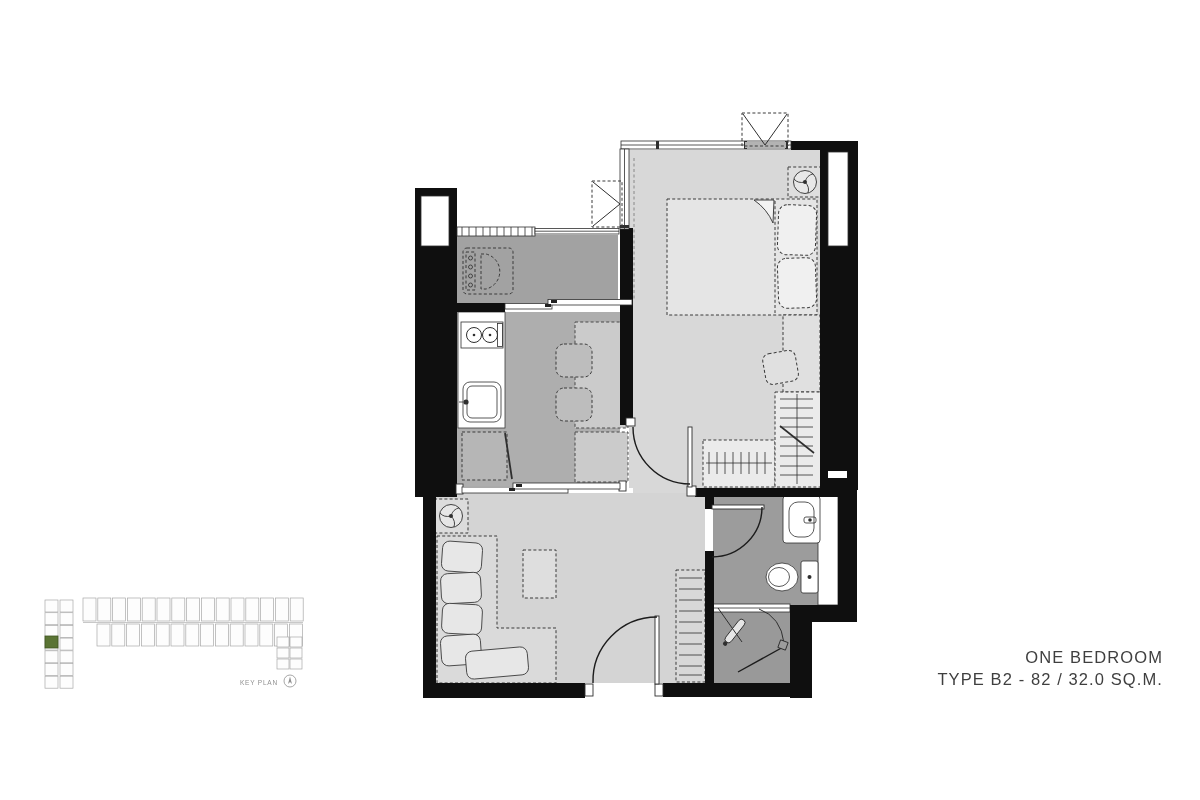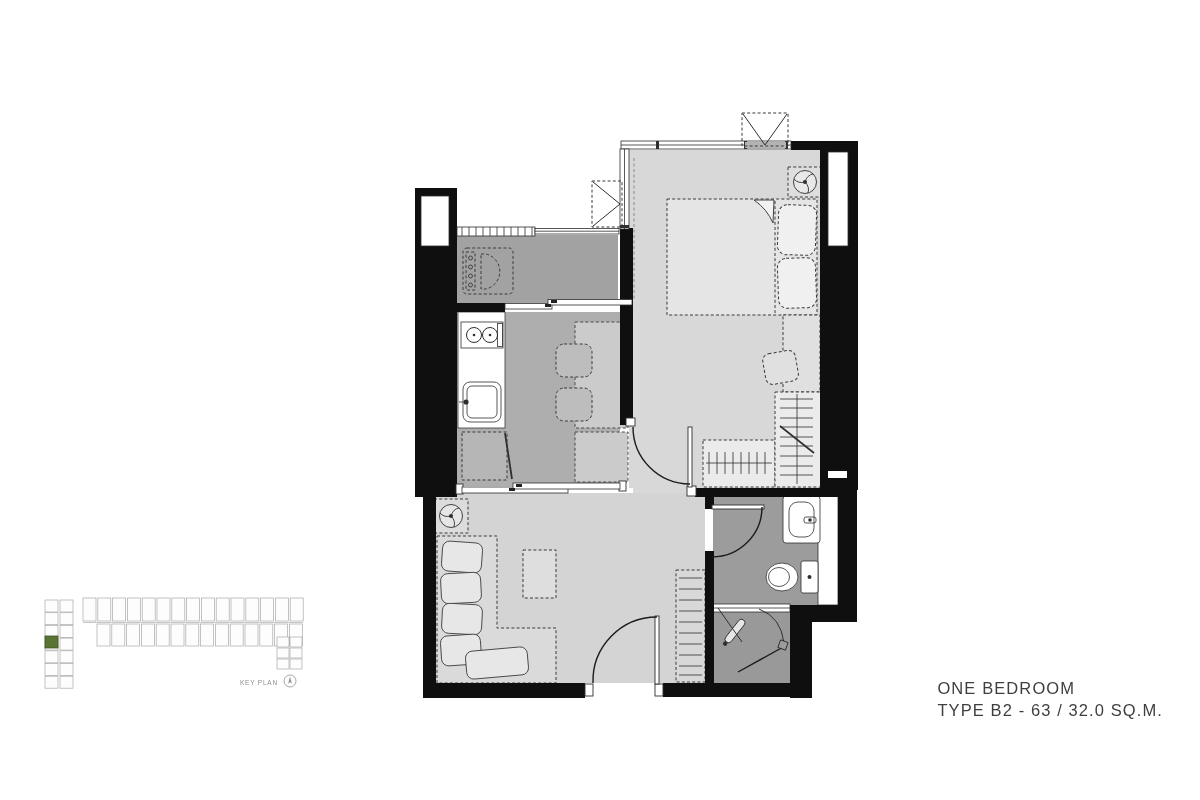--- a/index.html
+++ b/index.html
@@ -10,23 +10,23 @@
   .wall{fill:#0f0f0f;stroke:none}
   .wfix{fill:#ffffff;stroke:#2f2f2f;stroke-width:.8}
   .jamb{fill:#ffffff;stroke:#2f2f2f;stroke-width:.9}
   .dash{stroke:#3a3a3a;stroke-width:1;stroke-dasharray:3 2.2}
   .dashno{stroke:#3a3a3a;stroke-width:1;stroke-dasharray:3 2.2;fill:none}
   .sol{stroke:#2f2f2f;fill:none}
   .thin{stroke:#2f2f2f;stroke-width:.8;fill:none}
   .door{stroke:#1c1c1c;stroke-width:1.4;fill:none}
   .kp{fill:#fdfdfd;stroke:#a8a8a8;stroke-width:.7}
   .kp-label{font-family:"Liberation Sans",sans-serif;font-size:6.5px;fill:#909090;letter-spacing:.8px}
-  .title-block{position:absolute;right:37px;top:646px;text-align:left;
+  .title-block{position:absolute;right:37px;top:646px;text-align:right;
                color:#3f3f3f;font-size:16.5px;letter-spacing:1.1px;line-height:22px;
-               font-family:"Liberation Sans",sans-serif;font-weight:400;margin-top:31px;}
+               font-family:"Liberation Sans",sans-serif;font-weight:400;}
 </style>
 </head>
 <body>
 
 <svg class="plan-svg" width="1200" height="800" viewBox="0 0 1200 800">
 
   <g>
     <rect x="629" y="150" width="193" height="338" fill="#d8d8d8"></rect>
     <rect x="633" y="486" width="62" height="11" fill="#d8d8d8"></rect>
     <rect x="457" y="235" width="161" height="68" fill="#a2a2a2"></rect>
@@ -299,14 +299,14 @@
     <text class="kp-label" x="278" y="685" text-anchor="end">KEY PLAN</text>
     <g>
       <circle cx="290" cy="681" r="6" stroke="#909090" stroke-width="0.8" fill="none"></circle>
       <path d="M 290,676.5 L 292,684 L 290,682 L 288,684 Z" fill="#909090"></path>
     </g>
   </g>
 </svg>
 
 <div class="title-block">
   <div>ONE BEDROOM</div>
-  <div>TYPE B2 - 63 / 32.0 SQ.M.</div>
+  <div>TYPE B2 - 82 / 32.0 SQ.M.</div>
 </div>
 
 </body></html>

